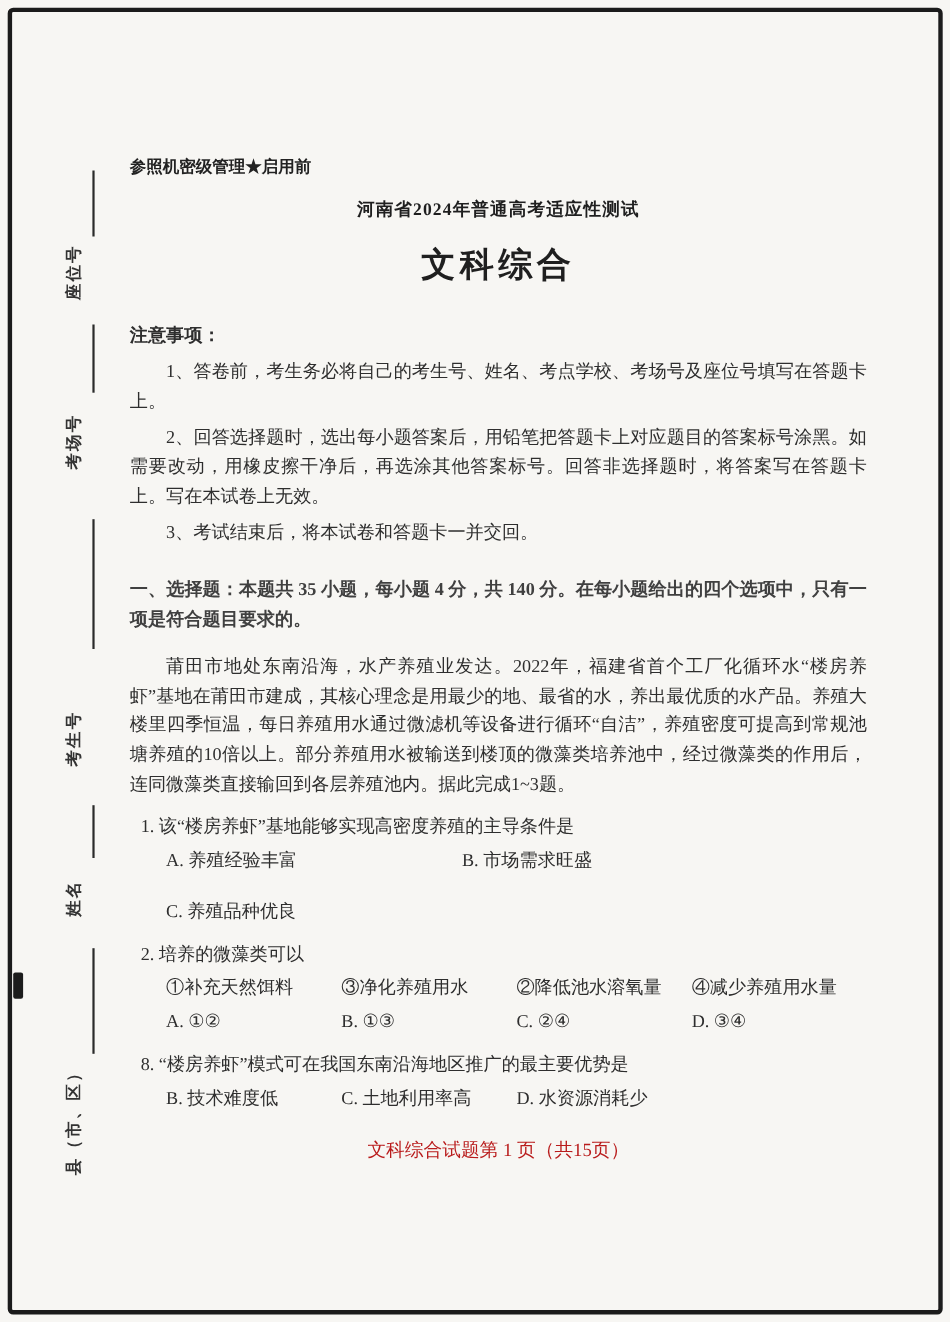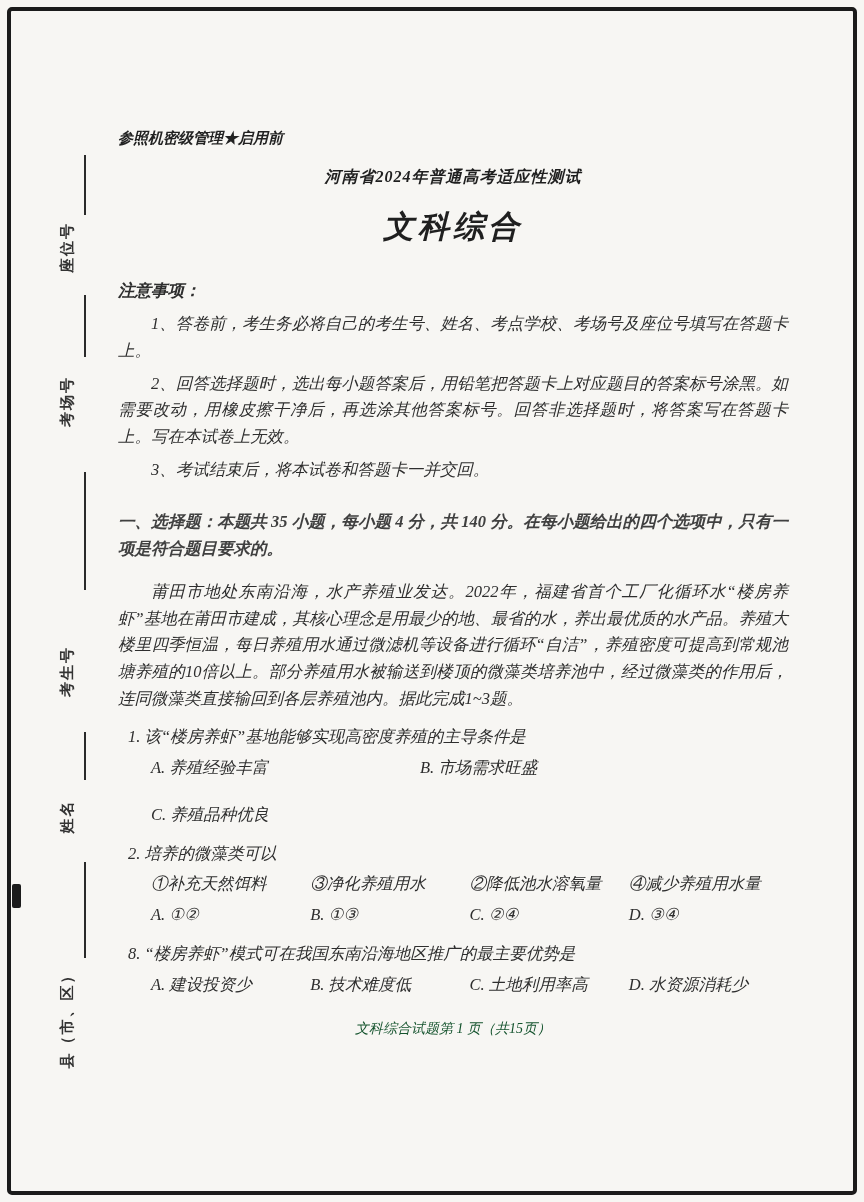--- a/index.html
+++ b/index.html
@@ -55,25 +55,24 @@
     height: 24px;
     background: #1c1c1c;
     border-radius: 2px;
   }
 
   
   .content {
     position: absolute;
     left: 118px;
     right: 76px;
-    top: 126px;
+    top: 140px;
     font-size: 16.5px;
     line-height: 1.62;
     color: #2e2e2e;
-    font-style: italic;
   }
   .classification {
     font-weight: 700;
     font-size: 15px;
     color: #222;
     margin-bottom: 14px;
   }
   .title {
     text-align: center;
     font-size: 16px;
@@ -123,22 +122,22 @@
   }
   .opt-grid-4 {
     display: grid;
     grid-template-columns: repeat(4, 1fr);
     padding-left: 2em;
     margin-top: 4px;
   }
   .footer {
     text-align: center;
     margin-top: 20px;
-    font-size: 14px;
-    color: #14532d;
+    font-size: 17px;
+    color: #b91c1c;
   }
 </style>
 </head>
 <body>
 
 <div class="scan">
   <div class="frame"></div>
 
   <div class="margin-rail">
     <div class="fill-line" style="top:155px;height:60px;"></div>
@@ -198,21 +197,20 @@
         <span>A. ①②</span>
         <span>B. ①③</span>
         <span>C. ②④</span>
         <span>D. ③④</span>
       </div>
     </div>
 
     <div class="question">
       <div class="stem">8. “楼房养虾”模式可在我国东南沿海地区推广的最主要优势是</div>
       <div class="opt-grid-4">
-        <span>A. 建设投资少</span>
         <span>B. 技术难度低</span>
         <span>C. 土地利用率高</span>
         <span>D. 水资源消耗少</span>
       </div>
     </div>
 
     <div class="footer">文科综合试题第 1 页（共15页）</div>
   </div>
 </div>
 

